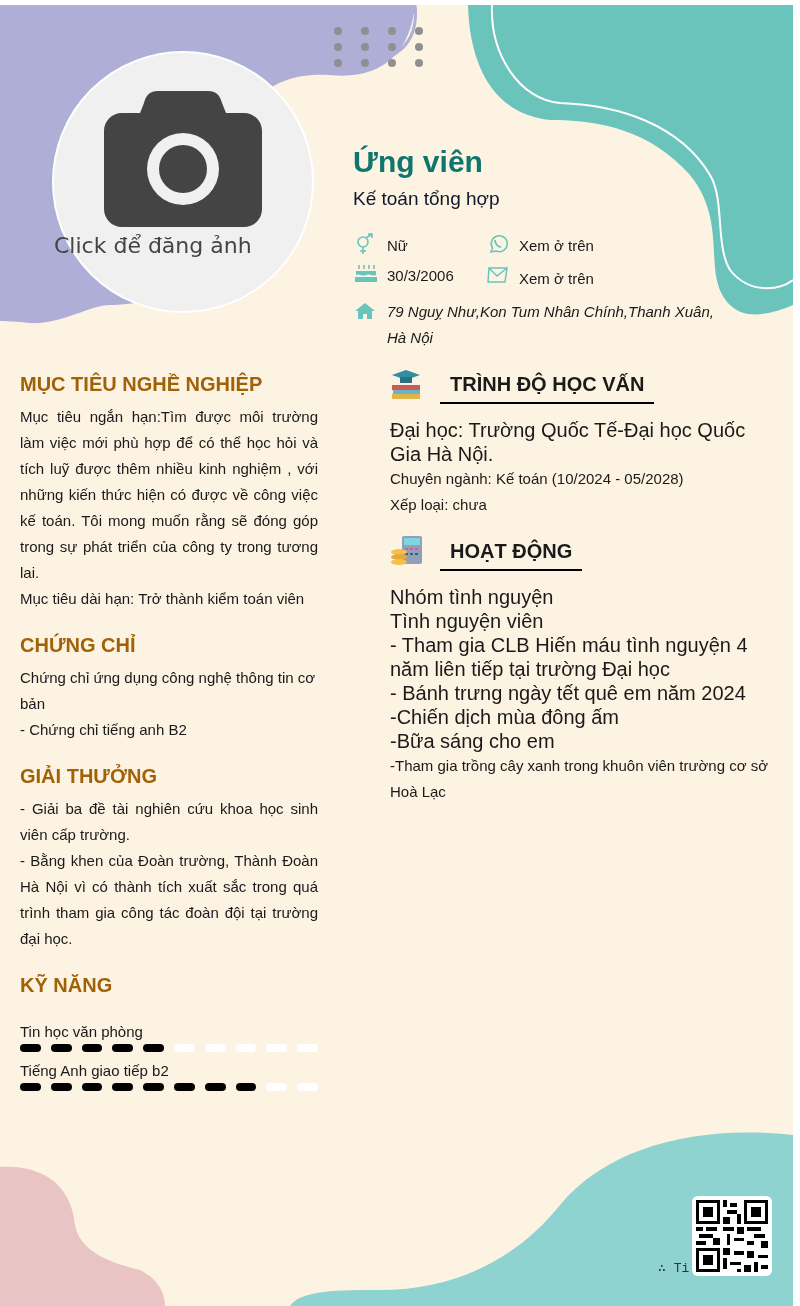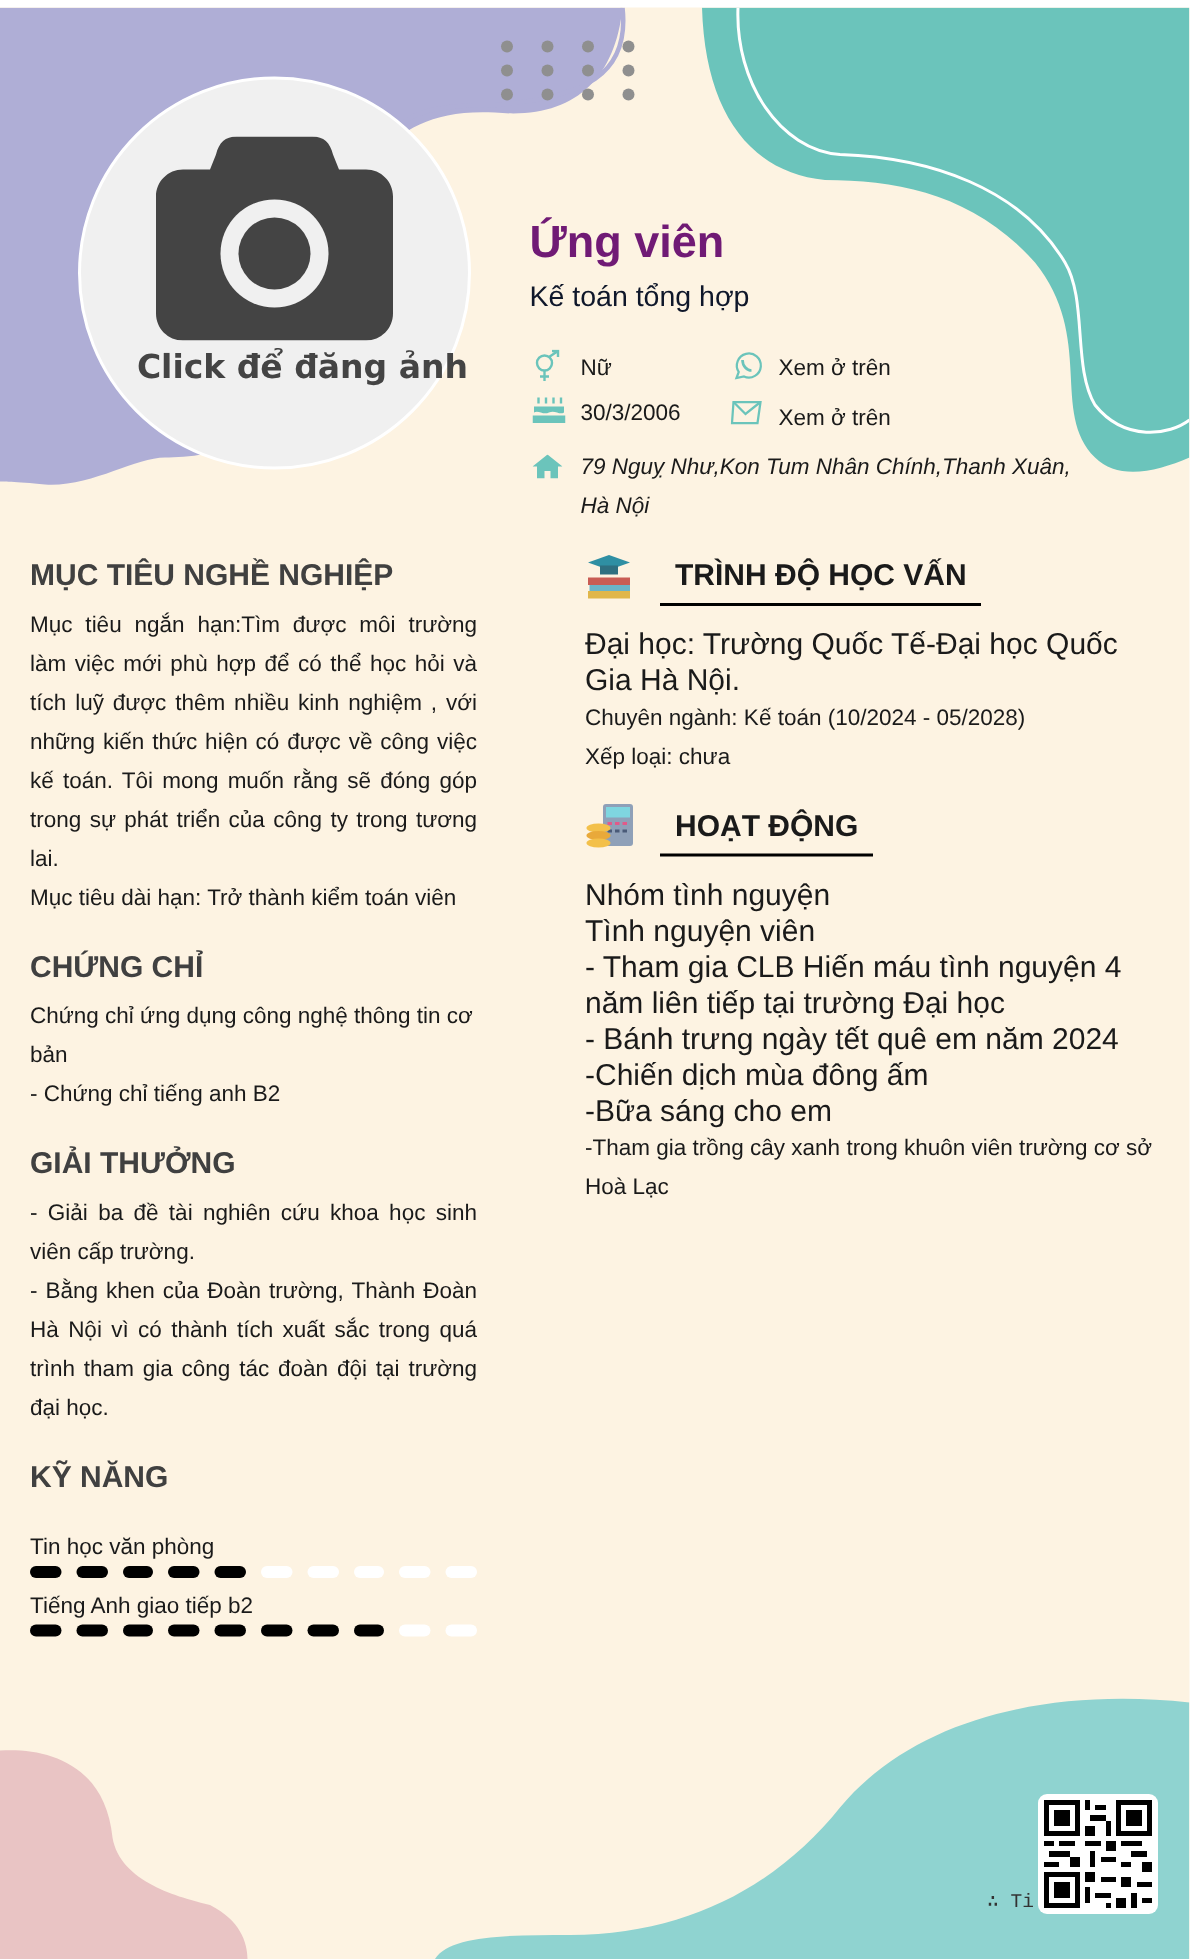--- a/index.html
+++ b/index.html
@@ -3,31 +3,31 @@
 <meta charset="utf-8">
 <style>
   * { box-sizing: border-box; margin: 0; padding: 0; }
   html, body { width: 800px; height: 1306px; background: #ffffff; overflow: hidden; }
   body { font-family: "Liberation Sans", sans-serif; color: #1a1a1a; position: relative; }
   .page { position: absolute; left: 0; top: 5px; width: 793px; height: 1301px; background: #fdf3e2; overflow: hidden; }
   .bg-svg { position: absolute; left: 0; top: 0; width: 793px; height: 1301px; }
 
   .avatar { position: absolute; left: 52px; top: 46px; width: 262px; height: 262px; border-radius: 50%; background: #f0f0f0; border: 2px solid #ffffff; cursor: pointer; }
   .avatar svg { position: absolute; left: 50px; top: 38px; }
-  .avatar-label { position: absolute; left: 0; right: 0; top: 180px; text-align: right; font-family: "DejaVu Sans", sans-serif; font-size: 22px; color: #444; font-weight: bold; }
-
-  .name { position: absolute; left: 353px; top: 140px; font-size: 30px; font-weight: bold; color: #701a75; }
+  .avatar-label { position: absolute; left: 0; right: 0; top: 180px; text-align: left; font-family: "DejaVu Sans", sans-serif; font-size: 22px; color: #444; }
+
+  .name { position: absolute; left: 353px; top: 140px; font-size: 30px; font-weight: bold; color: #0f766e; }
   .job { position: absolute; left: 353px; top: 183px; font-size: 19px; color: #0f172a; }
 
   .info { position: absolute; font-size: 15px; color: #1a1a1a; display: flex; align-items: flex-start; }
   .info .ico { width: 32px; color: #6bc4bb; flex-shrink: 0; }
   .info-text { line-height: 26px; }
 
   .left { position: absolute; left: 20px; top: 368px; width: 298px; }
-  .h-left { font-size: 20px; font-weight: bold; color: #404040; margin-bottom: 8px; }
+  .h-left { font-size: 20px; font-weight: bold; color: #a16207; margin-bottom: 8px; }
   .para { font-size: 15px; line-height: 26px; text-align: justify; }
   .sec { margin-bottom: 22px; }
 
   .skill-label { font-size: 15px; margin-top: 8px; margin-bottom: 4px; }
   .dots { display: flex; gap: 10px; margin-bottom: 10px; }
   .dot { width: 21px; height: 8px; border-radius: 4px; background: #000; }
   .dot.off { background: #ffffff; }
 
   .right { position: absolute; left: 390px; top: 362px; width: 380px; }
   .rhead { display: flex; align-items: flex-start; margin-bottom: 14px; }

